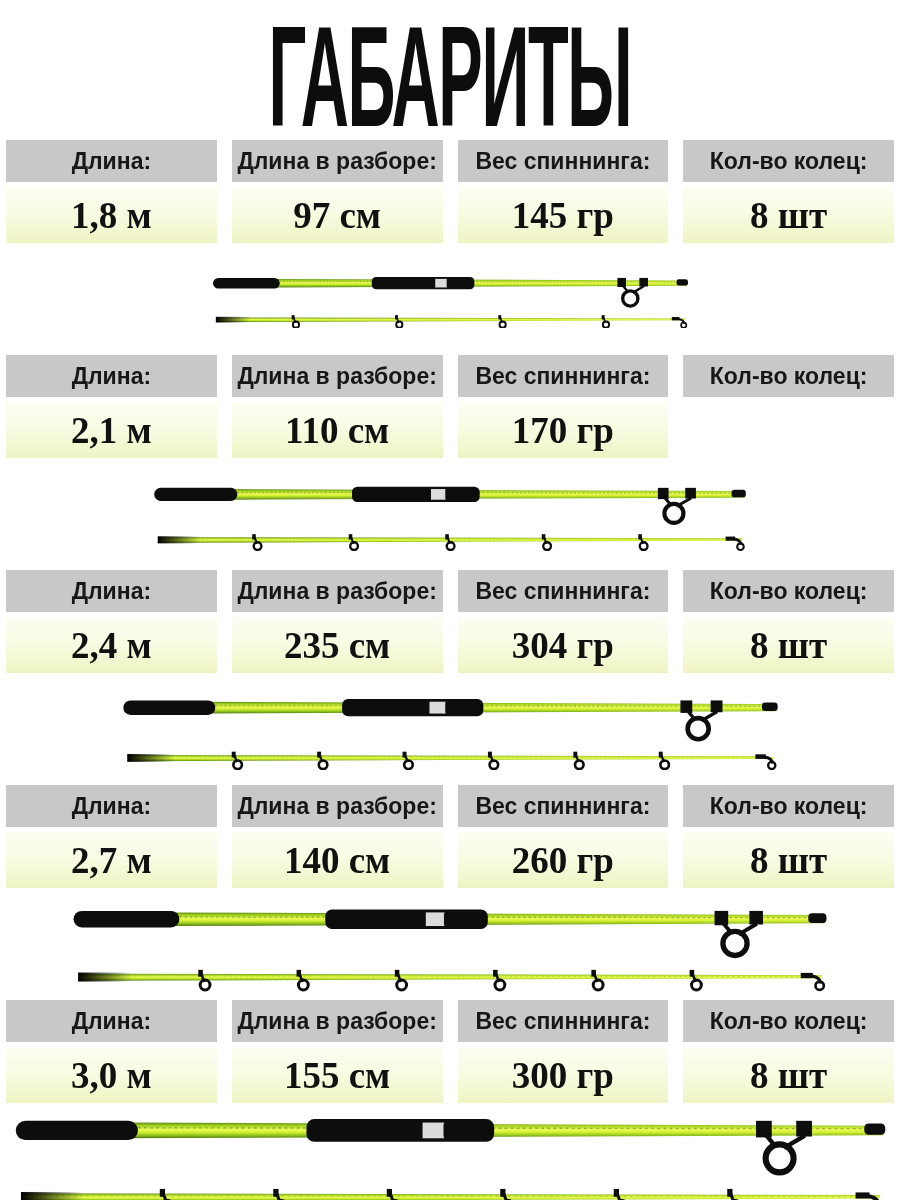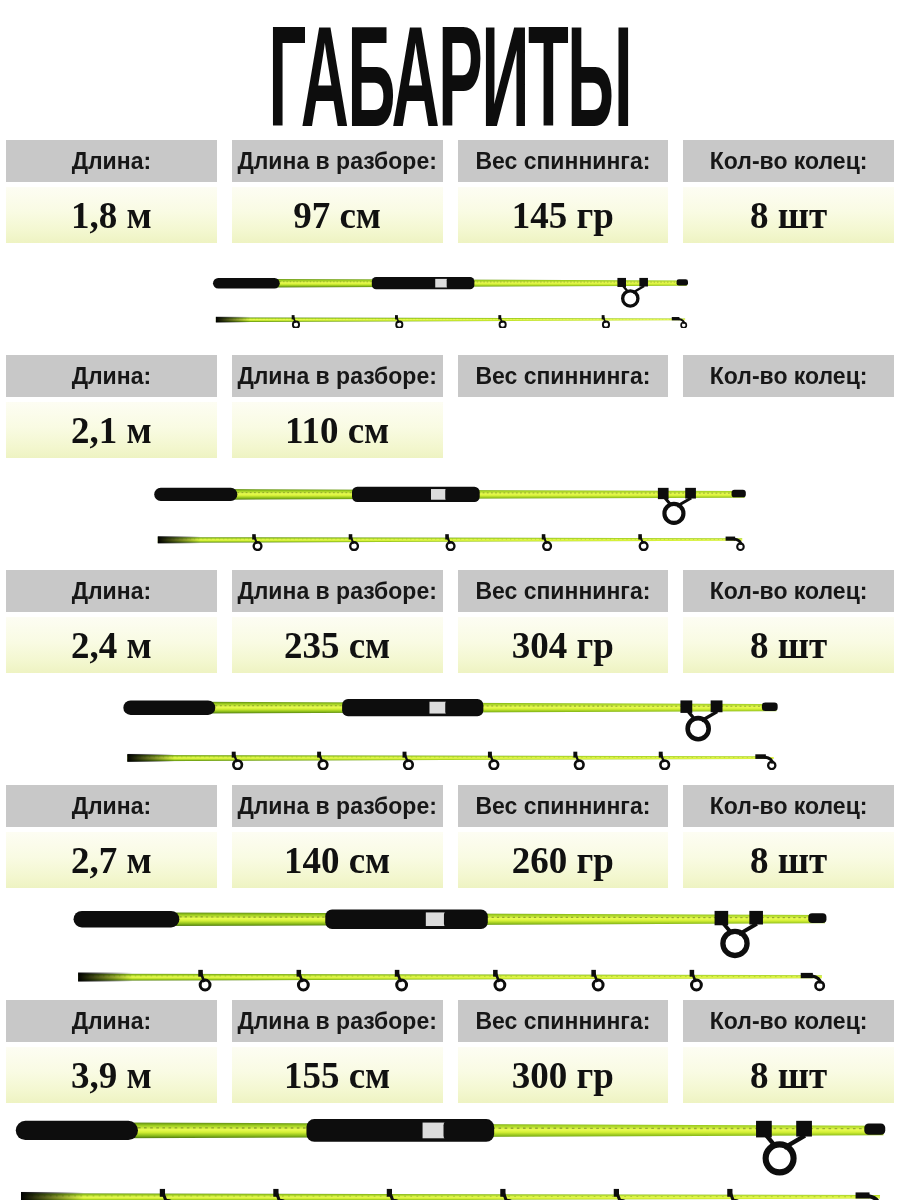--- a/index.html
+++ b/index.html
@@ -105,20 +105,21 @@
 </div>
 
 <div class="section">
   <div class="grid">
     <div class="hcell">Длина:</div>
     <div class="hcell">Длина в разборе:</div>
     <div class="hcell">Вес спиннинга:</div>
     <div class="hcell">Кол-во колец:</div>
     <div class="vcell">2,1 м</div>
     <div class="vcell">110 см</div>
+    <div class="vcell">170 гр</div>
   </div>
   <div class="rod-wrap">
     <svg class="rod" viewBox="0 0 1000 132" style="width: 66%;">
         <defs>
           <linearGradient id="g1" x1="0" y1="0" x2="0" y2="1">
             <stop offset="0" stop-color="#5d8a12"></stop>
             <stop offset="0.18" stop-color="#9ccc1e"></stop>
             <stop offset="0.45" stop-color="#e9fb52"></stop>
             <stop offset="0.62" stop-color="#d3ef35"></stop>
             <stop offset="0.85" stop-color="#86b818"></stop>
@@ -296,21 +297,21 @@
       </svg>
   </div>
 </div>
 
 <div class="section">
   <div class="grid">
     <div class="hcell">Длина:</div>
     <div class="hcell">Длина в разборе:</div>
     <div class="hcell">Вес спиннинга:</div>
     <div class="hcell">Кол-во колец:</div>
-    <div class="vcell">3,9 м</div>
+    <div class="vcell">3,0 м</div>
     <div class="vcell">155 см</div>
     <div class="vcell">300 гр</div>
     <div class="vcell">8 шт</div>
   </div>
   <div class="rod-wrap">
     <svg class="rod" viewBox="0 0 1000 132" style="width: 97%;">
         <defs>
           <linearGradient id="g4" x1="0" y1="0" x2="0" y2="1">
             <stop offset="0" stop-color="#5d8a12"></stop>
             <stop offset="0.18" stop-color="#9ccc1e"></stop>

